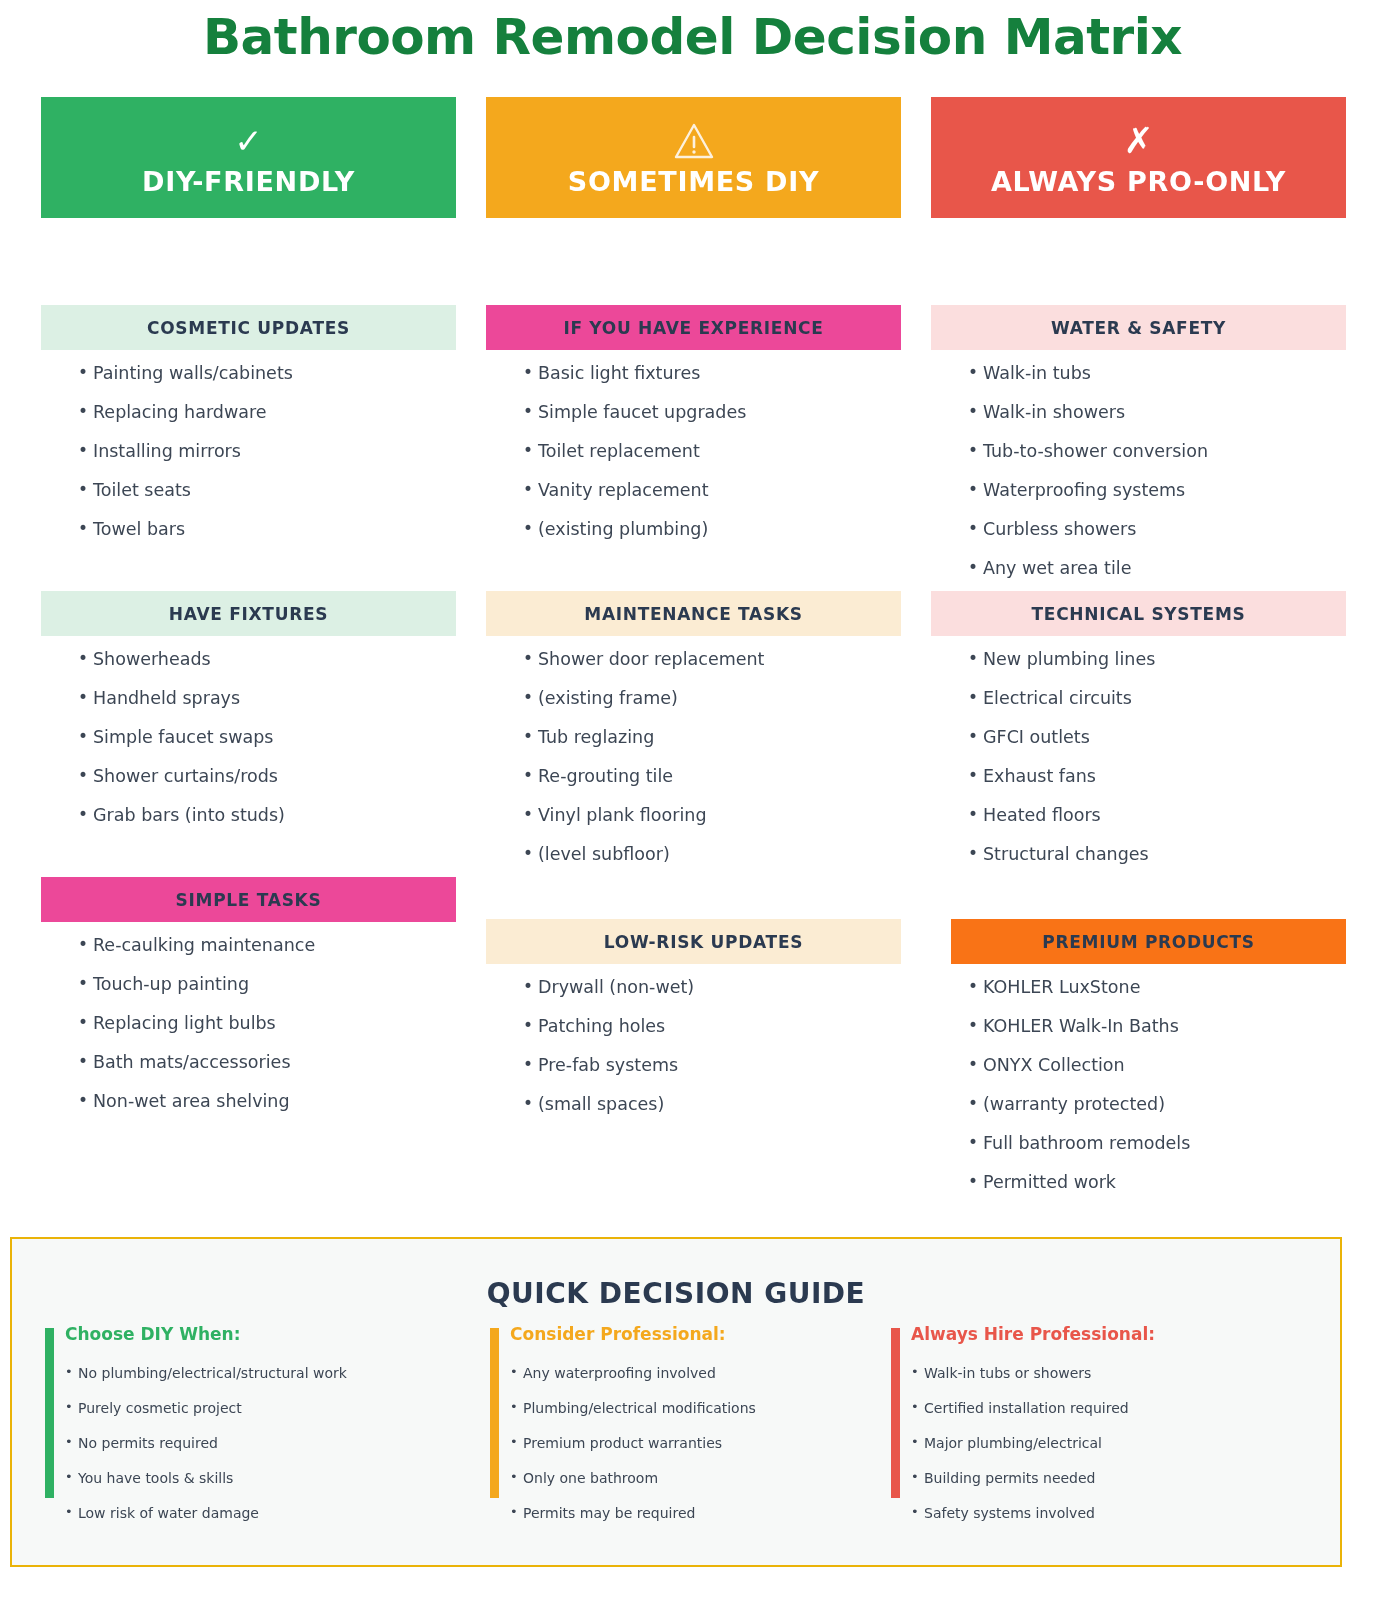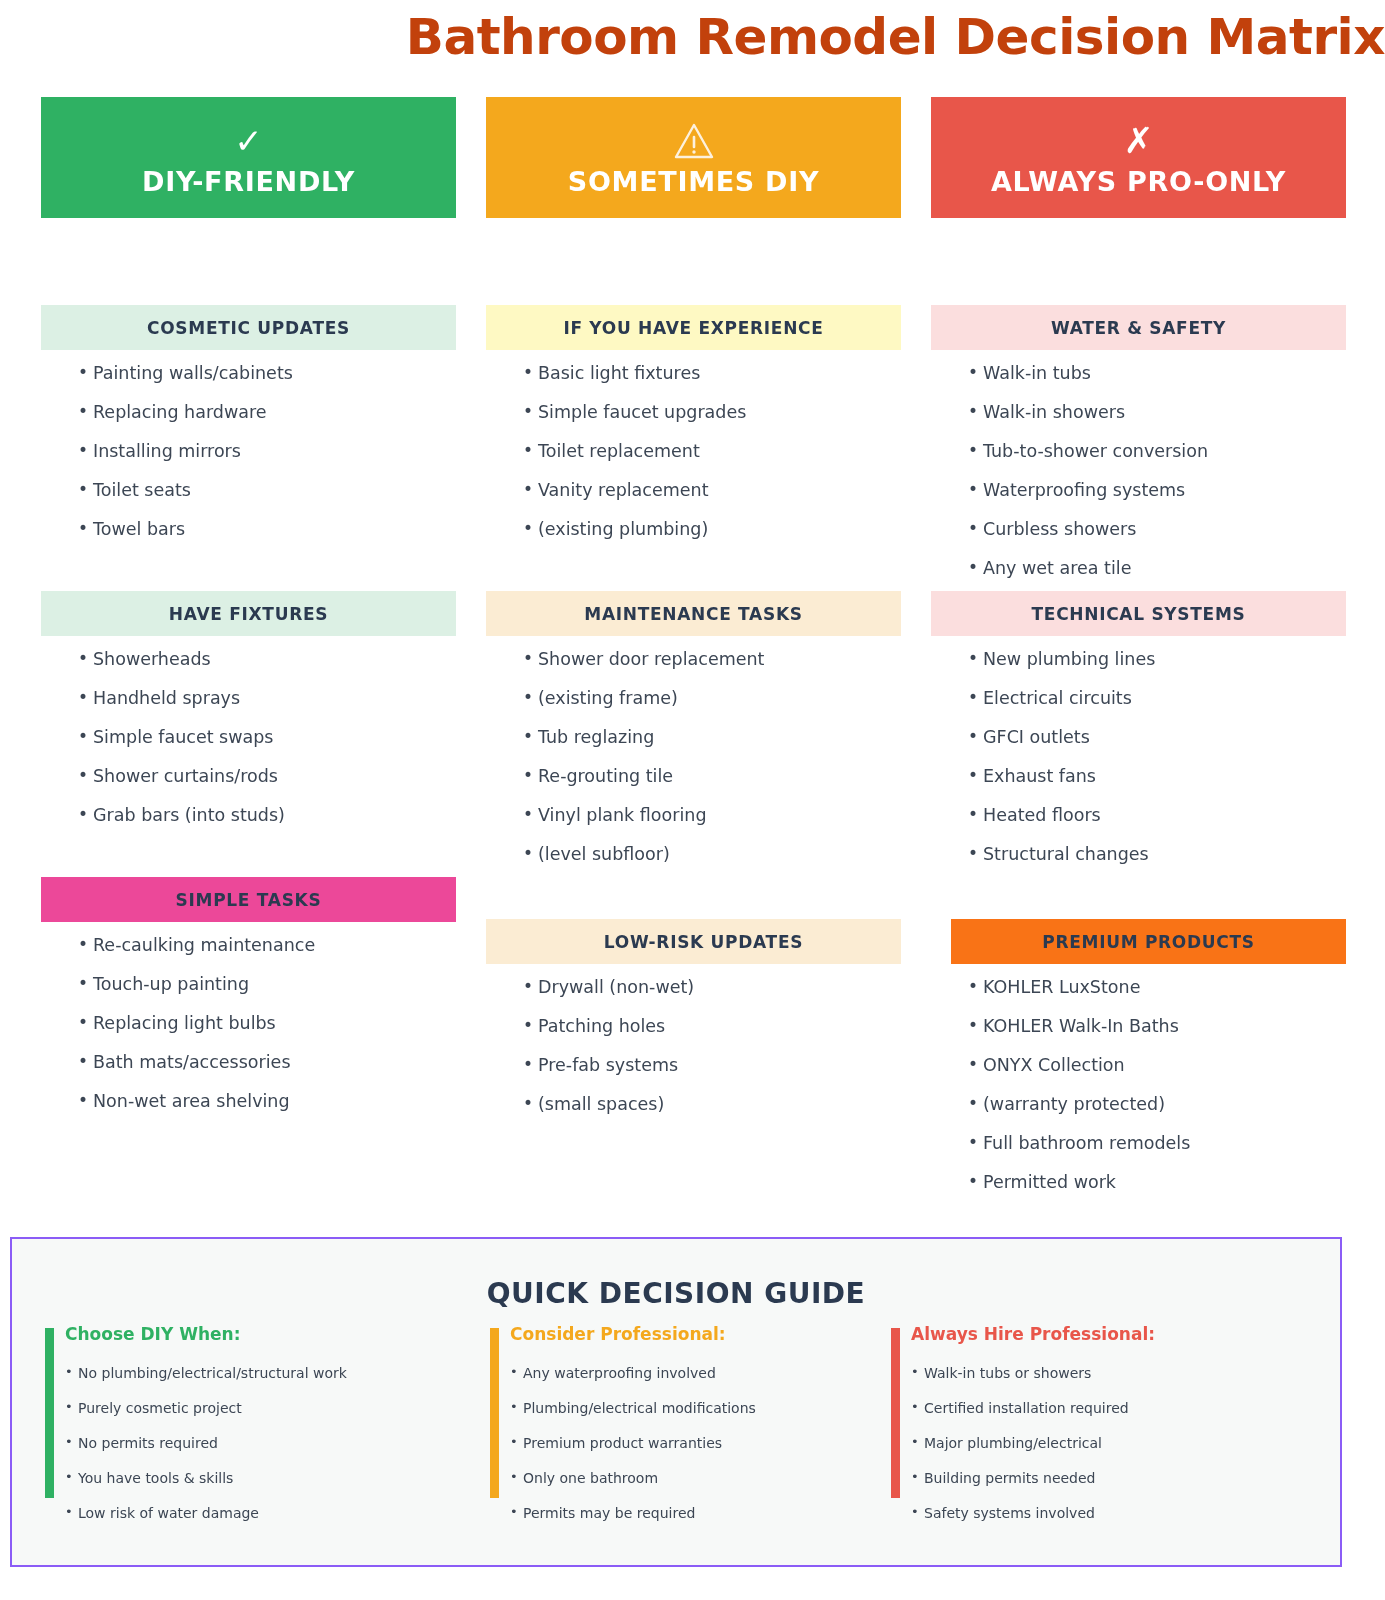--- a/index.html
+++ b/index.html
@@ -9,25 +9,25 @@
     font-family:"DejaVu Sans", sans-serif;
     color:#2f3b4d;
     position:relative;
     overflow:hidden;
   }
   .page{position:relative;width:1385px;height:1600px;}
 
   
   .title{
     position:absolute;left:0;top:8px;width:1385px;
-    text-align:right;
+    text-align:center;
     font-family:"DejaVu Sans", sans-serif;
     font-size:50px;font-weight:bold;
     letter-spacing:-0.5px;
-    color:#c2410c;
+    color:#15803d;
   }
 
   
   .banners{position:absolute;left:41px;top:97px;width:1304px;height:121px;}
   .banner{
     position:absolute;top:0;width:415px;height:121px;
     box-sizing:border-box;
     display:flex;flex-direction:column;
     align-items:center;justify-content:center;
     color:#ffffff;
@@ -78,21 +78,21 @@
     content:"\2022";
     position:absolute;left:-1px;top:-1px;
     color:#3c4654;font-size:17px;
   }
 
   
   .guide{
     position:absolute;left:10px;top:1237px;
     width:1332px;height:330px;
     background:#f7f9f8;
-    border:2px solid #8b5cf6;
+    border:2px solid #eab308;
     box-sizing:border-box;
   }
   .guide-title{
     position:absolute;left:0;top:38px;width:100%;
     text-align:center;
     font-size:28px;font-weight:bold;letter-spacing:0.5px;
     color:#2b3a50;
   }
   .guide-cols{
     position:absolute;left:33px;top:85px;width:1270px;
@@ -181,21 +181,21 @@
             <li>Re-caulking maintenance</li>
             <li>Touch-up painting</li>
             <li>Replacing light bulbs</li>
             <li>Bath mats/accessories</li>
             <li>Non-wet area shelving</li>
           </ul>
         </div>
       </div>
       <div class="col c1" style="height: 900px;">
         <div class="group" style="position: absolute; left: 0px; width: 100%; top: 0px;">
-          <div class="group-head" style="background: #fef9c3;">IF YOU HAVE EXPERIENCE</div>
+          <div class="group-head" style="background: #ec4899;">IF YOU HAVE EXPERIENCE</div>
           <ul class="group-list">
             <li>Basic light fixtures</li>
             <li>Simple faucet upgrades</li>
             <li>Toilet replacement</li>
             <li>Vanity replacement</li>
             <li>(existing plumbing)</li>
           </ul>
         </div>
         <div class="group" style="position: absolute; left: 0px; width: 100%; top: 286px;">
           <div class="group-head" style="background: rgb(251, 236, 211);">MAINTENANCE TASKS</div>

